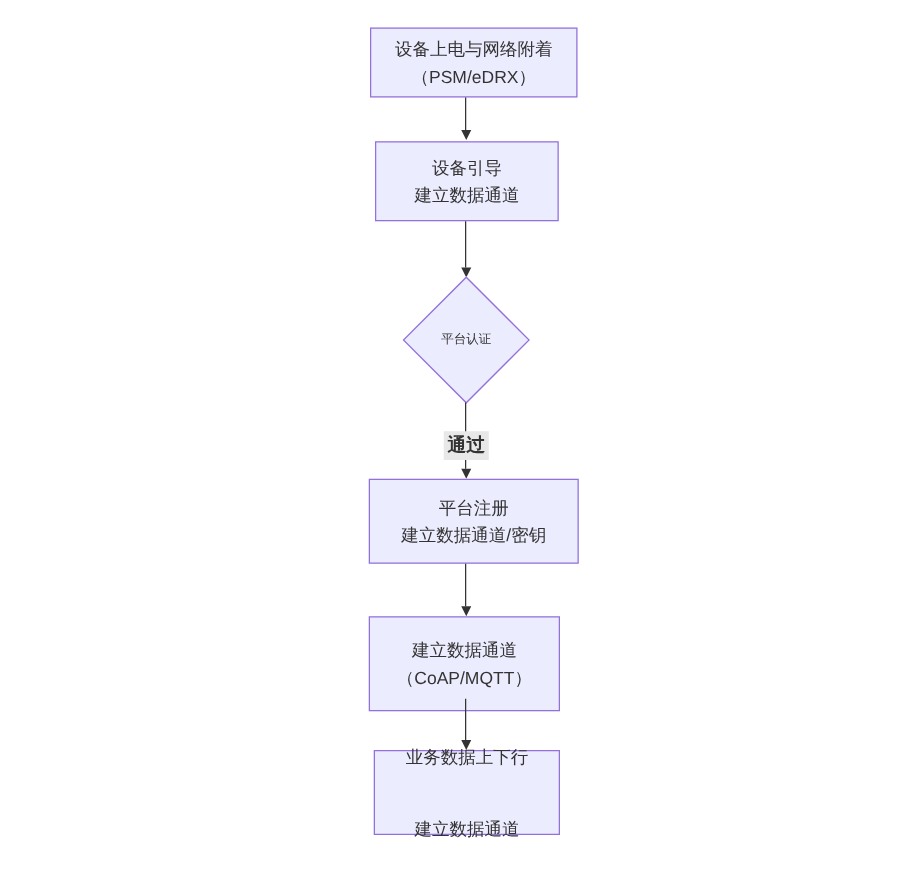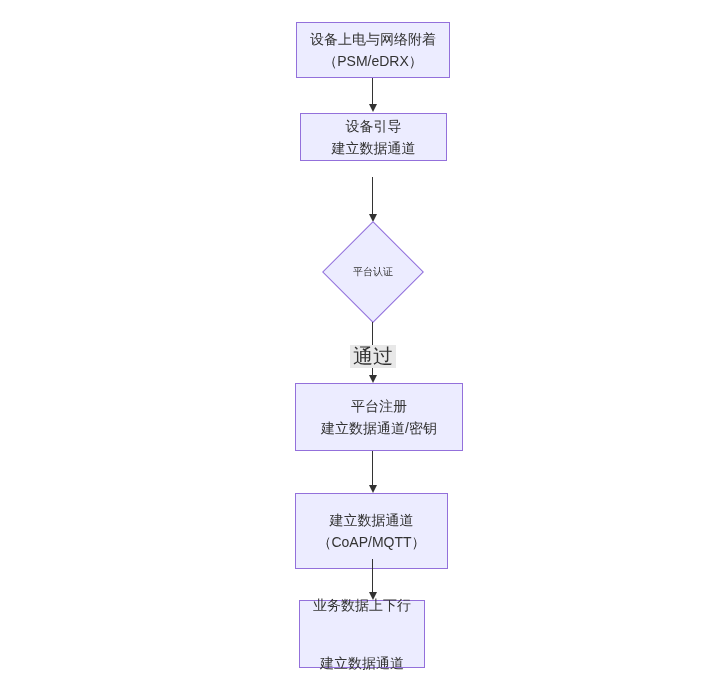--- a/index.html
+++ b/index.html
@@ -77,42 +77,43 @@
     line-height: 22px;
     color: var(--text-color);
   }
   .edge-label {
     position: absolute;
     left: 373px;
     top: 345px;
     transform: translateX(-50%);
     background: var(--edge-label-bg);
     color: var(--text-color);
-    font-size: 20px;
+    font-size: 15px;
     line-height: 21px;
     padding: 1px 3px;
     white-space: nowrap;
+    font-weight: bold;
   }
 </style>
 </head>
 <body>
 
 <div class="canvas">
 
-  <div class="node" style="left:296px; top:22px; width:154px; height:56px;">
+  <div class="node" style="left:296px; top:22px; width:166px; height:56px;">
     <div class="nline">设备上电与网络附着</div>
     <div class="nline">（PSM/eDRX）</div>
   </div>
 
   <div class="edge" style="left:368px; top:78px; height:34px;">
     <div class="edge-line"></div>
     <div class="edge-arrowhead"></div>
   </div>
 
-  <div class="node" style="left:300px; top:113px; width:147px; height:48px;">
+  <div class="node" style="left:300px; top:113px; width:147px; height:64px;">
     <div class="nline">设备引导</div>
     <div class="nline">建立数据通道</div>
   </div>
 
   <div class="edge" style="left:368px; top:177px; height:45px;">
     <div class="edge-line"></div>
     <div class="edge-arrowhead"></div>
   </div>
 
   <div class="diamond-shape"></div>
@@ -137,18 +138,18 @@
   <div class="node" style="left:295px; top:493px; width:153px; height:76px;">
     <div class="nline">建立数据通道</div>
     <div class="nline">（CoAP/MQTT）</div>
   </div>
 
   <div class="edge" style="left:368px; top:559px; height:41px;">
     <div class="edge-line"></div>
     <div class="edge-arrowhead"></div>
   </div>
 
-  <div class="node" style="left:299px; top:600px; width:126px; height:68px;gap:36px;">
+  <div class="node" style="left:299px; top:600px; width:149px; height:68px;gap:36px;">
     <div class="nline">业务数据上下行</div>
     <div class="nline">建立数据通道</div>
   </div>
 
 </div>
 
 </body></html>

